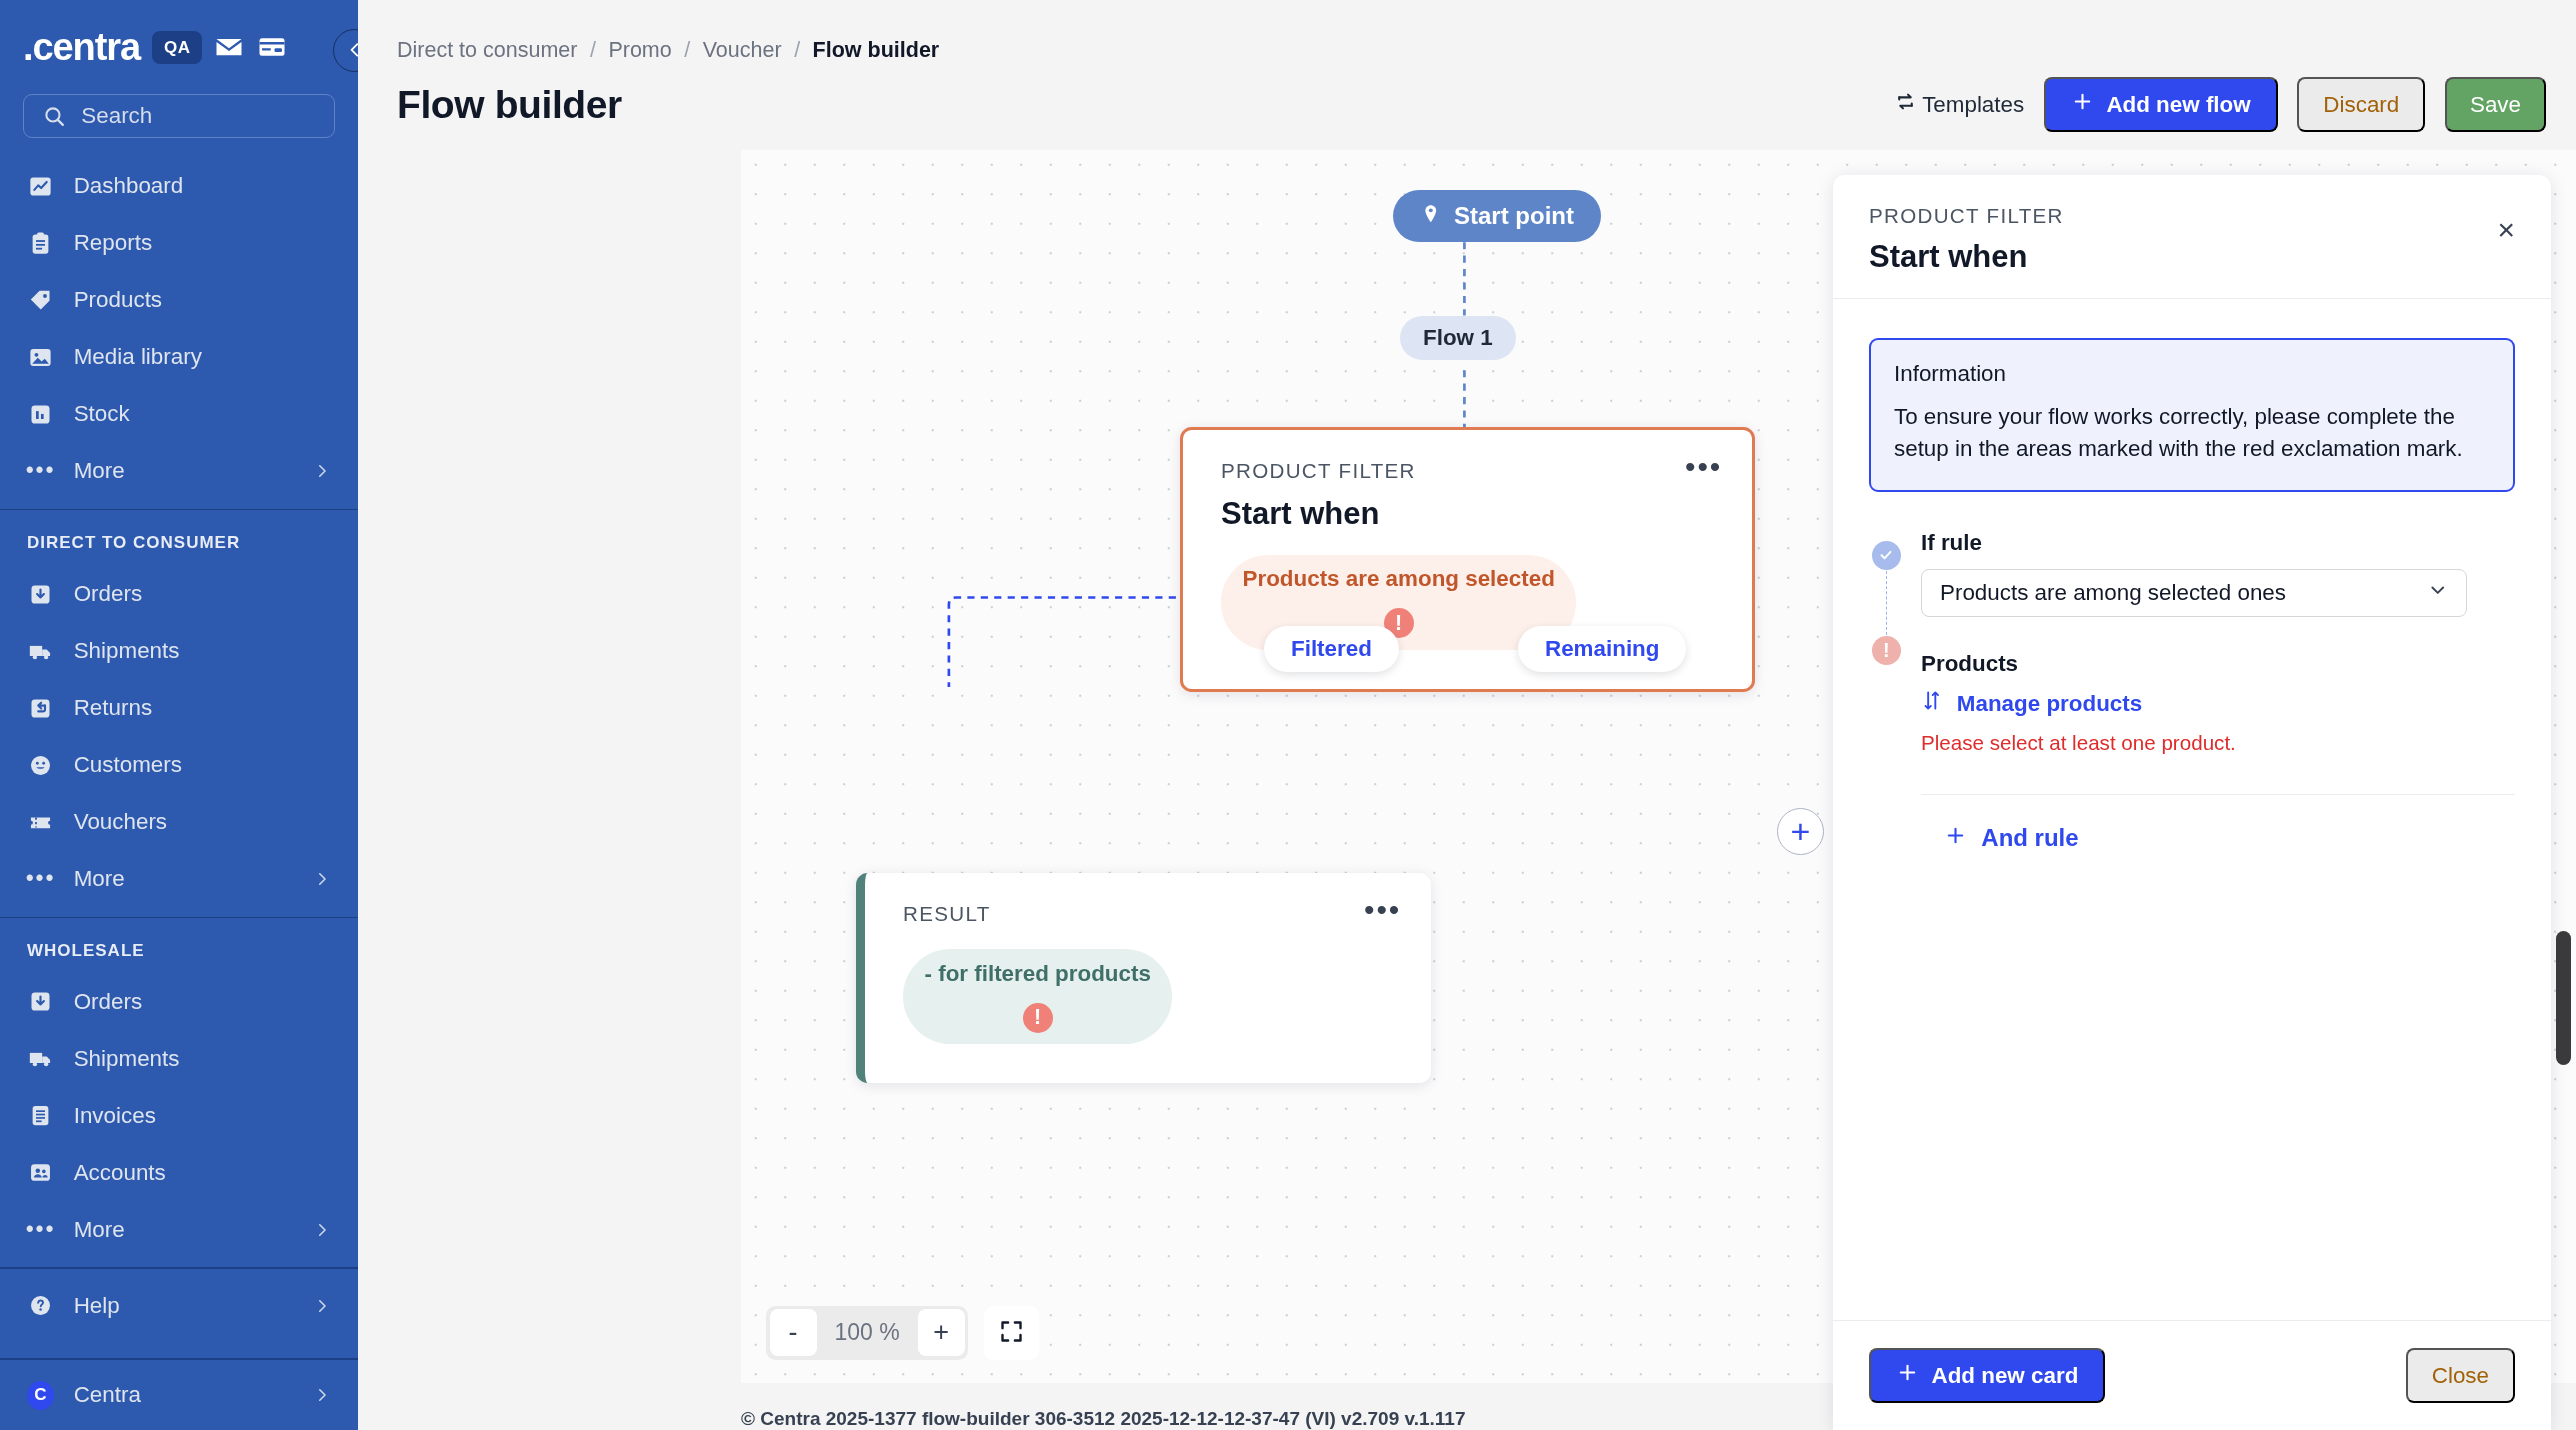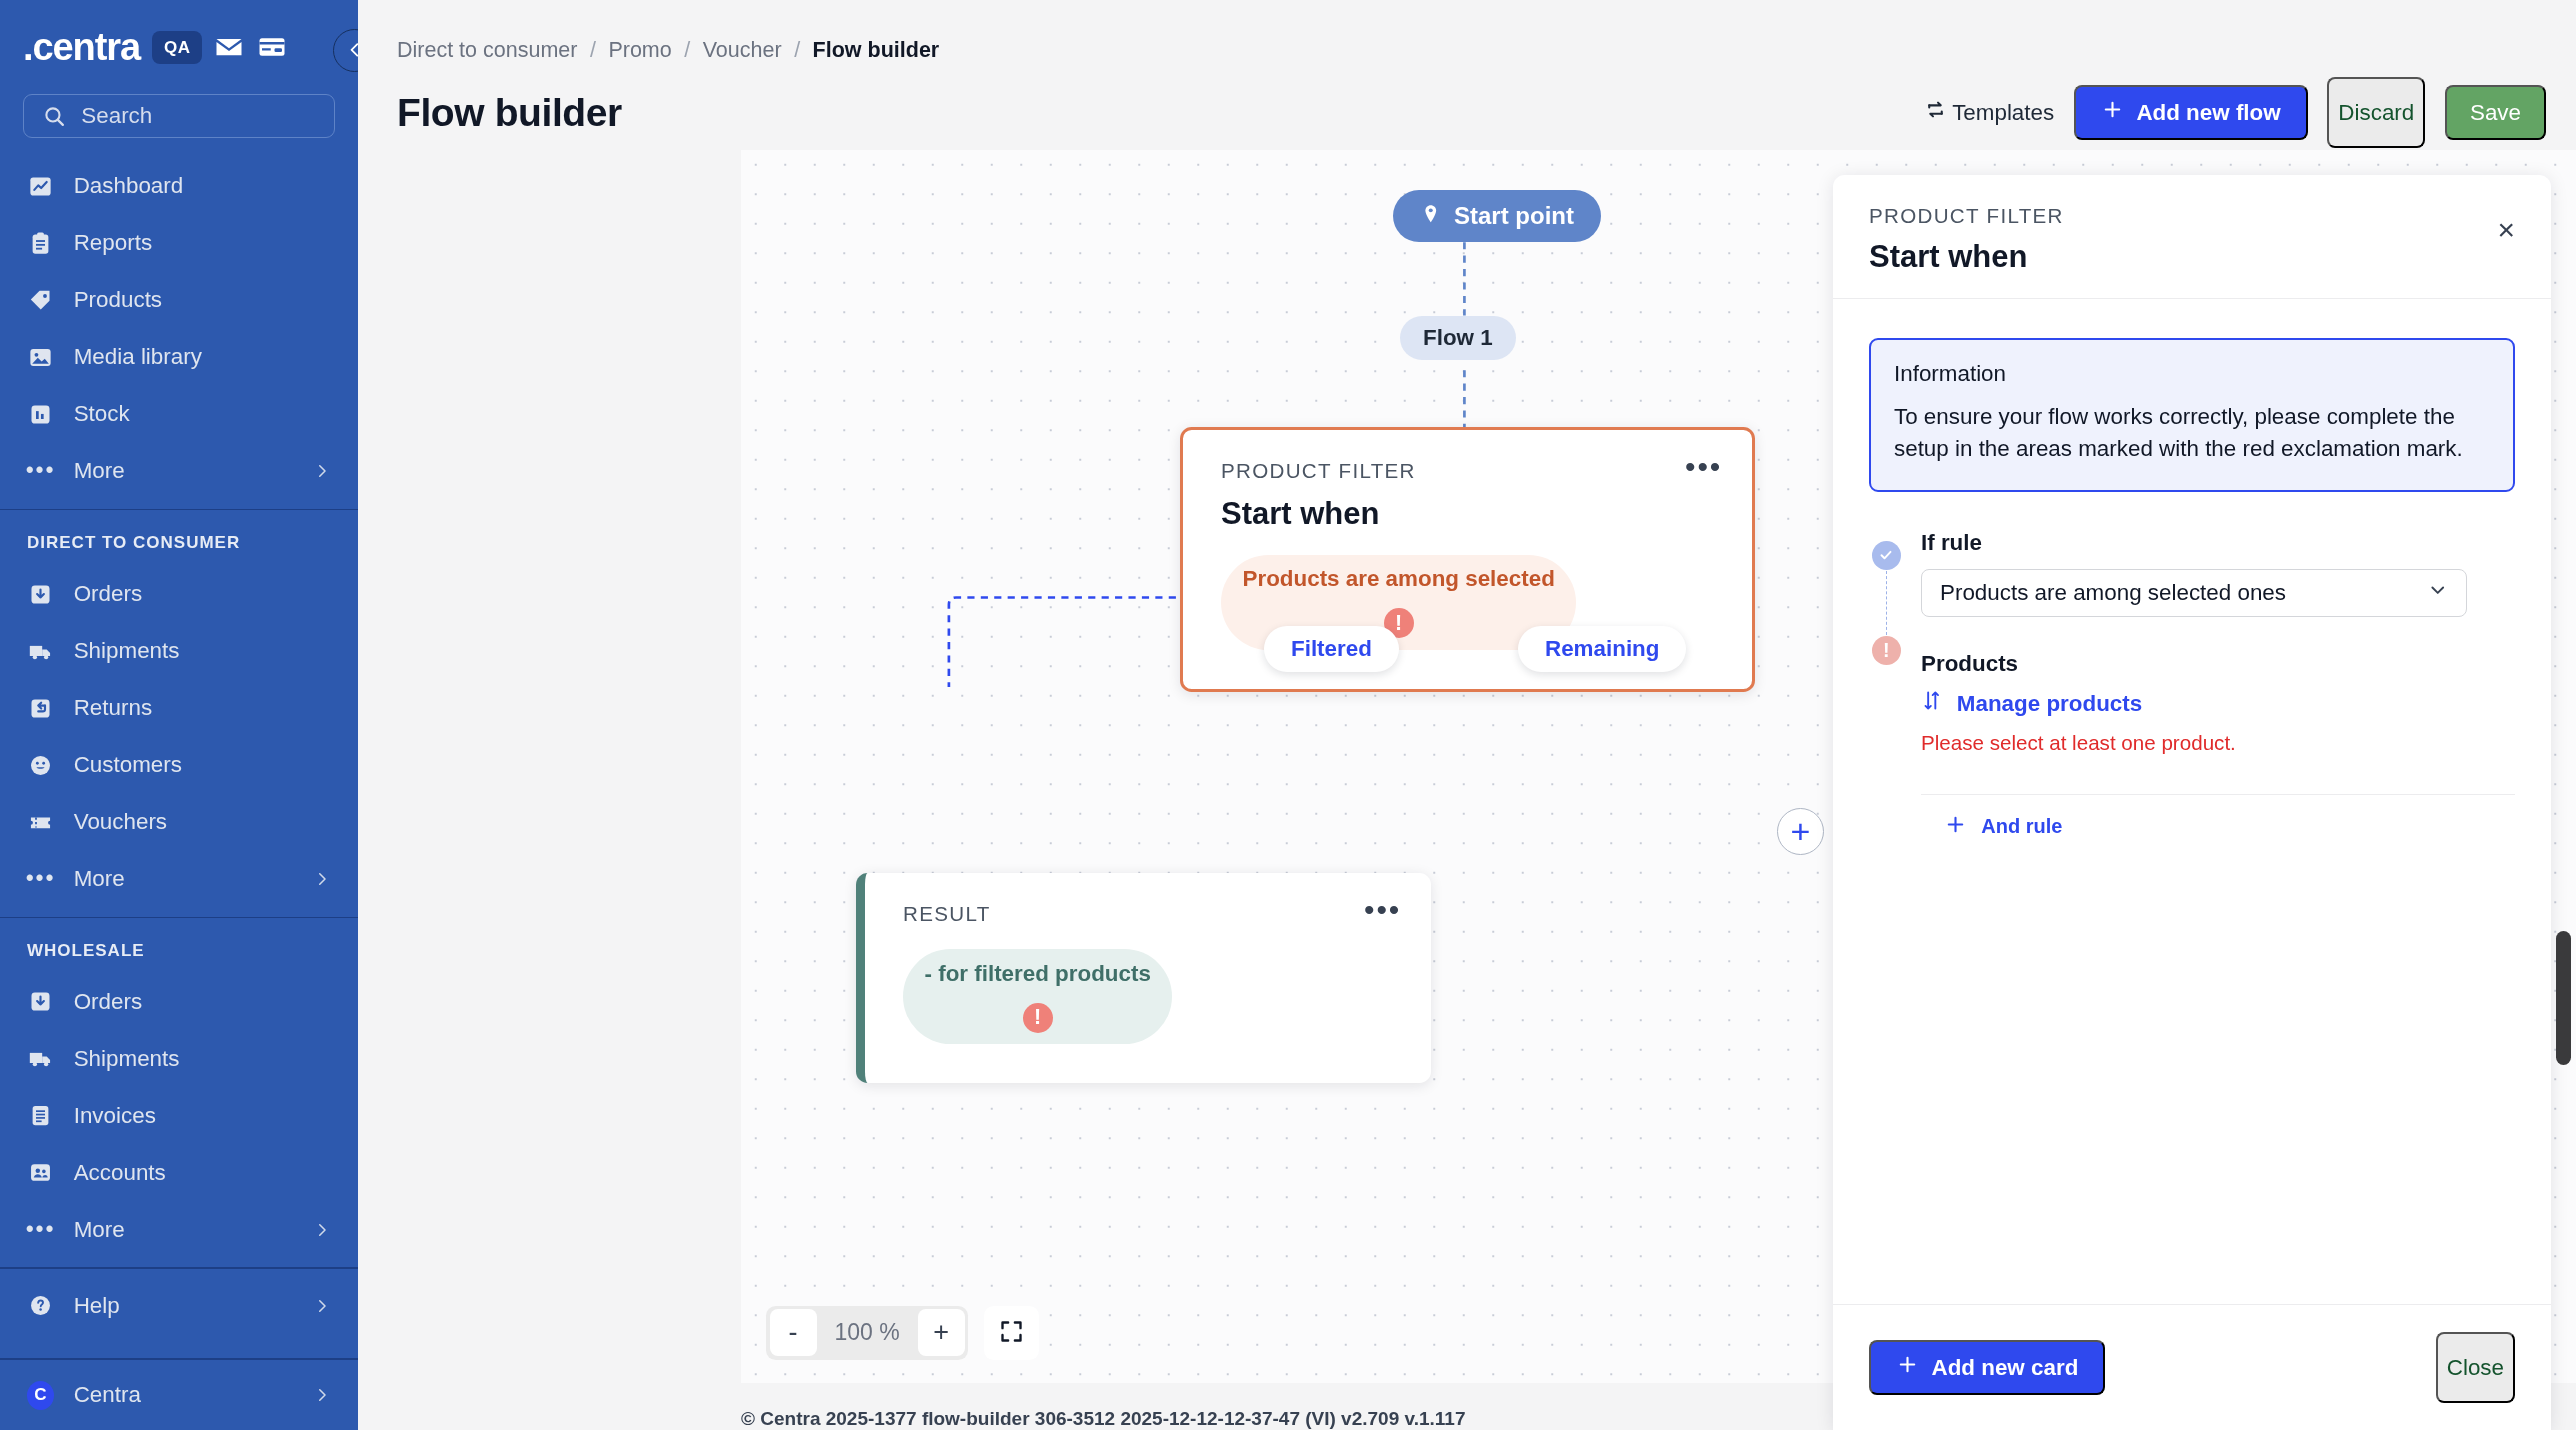--- a/index.html
+++ b/index.html
@@ -65,21 +65,21 @@
   .crumbs { display: flex; align-items: center; gap: 12.5px; padding-top: 38px; font-size: 21.5px; }
   .crumbs .c { color: #6b7280; }
   .crumbs .sep { color: #9ca3af; }
   .crumbs .cur { color: #111827; font-weight: 600; }
   .titlerow { display: flex; align-items: center; margin-top: 14.3px; }
   .page-title { font-size: 39px; font-weight: 700; color: #111827; letter-spacing: -0.4px; }
   .actions { margin-left: auto; display: flex; align-items: center; gap: 19.7px; }
   .templates-btn { display: flex; align-items: center; gap: 4px; font-size: 22.4px; color: #1f2937; }
   .btn { border-radius: 8px; font-size: 22.4px; display: flex; align-items: center; justify-content: center; }
   .btn-primary { background: #2f49ee; color: #fff; gap: 12.5px; padding: 0 25px; height: 55px; font-weight: 600; }
-  .btn-ghost { background: #ebebeb; color: #14532d; padding: 0 9px; height: 71px; }
+  .btn-ghost { background: #ebebeb; color: #a16207; padding: 0 24px; height: 55px; }
   .btn-green { background: #63a464; color: #fff; padding: 0 23px; height: 55px; }
 
   
   .canvas-wrap { flex: 1; position: relative; padding: 0 0 0 0; }
   .canvas {
     position: absolute; left: 383px; top: 0; right: 0; bottom: 47px;
     background-color: #fbfbfc;
     background-image: radial-gradient(#c7ccd6 1.4px, transparent 1.4px);
     background-size: 29.5px 29.5px;
     overflow: hidden;
@@ -157,21 +157,21 @@
   .lbl-field { font-size: 22.4px; font-weight: 700; color: #111827; }
   .select {
     margin-top: 12.5px; width: 546px; height: 48px; border: 1.8px solid #d4d6da; border-radius: 8px;
     display: flex; align-items: center; padding: 0 18px; font-size: 22.4px; color: #111827;
   }
   .select .chev { margin-left: auto; color: #374151; }
   .blk2 { margin-top: 34px; }
   .link-blue { display: flex; align-items: center; gap: 14.3px; color: #2f49ee; font-size: 22.4px; font-weight: 600; margin-top: 12.5px; }
   .err-text { color: #e02b2b; font-size: 20.6px; margin-top: 12.5px; }
   .hr { border-top: 1.8px solid #ececee; margin: 39px 0 0 0; }
-  .and-rule { display: flex; align-items: center; gap: 14.3px; color: #2f49ee; font-size: 20px; font-weight: 600; margin: 18px 0 0 23px; }
+  .and-rule { display: flex; align-items: center; gap: 14.3px; color: #2f49ee; font-size: 24px; font-weight: 600; margin: 29px 0 0 23px; }
   .panel-foot { border-top: 1.8px solid #ececee; padding: 27px 36px; display: flex; align-items: center; }
   .panel-foot .btn-ghost { margin-left: auto; }
   .scrollbar { position: absolute; right: 5.4px; top: 931px; width: 14.3px; height: 134px; border-radius: 8px; background: #3a3a3c; }
 </style>
 </head>
 <body>
 
 <div class="app">
 
   <aside class="sidebar">

